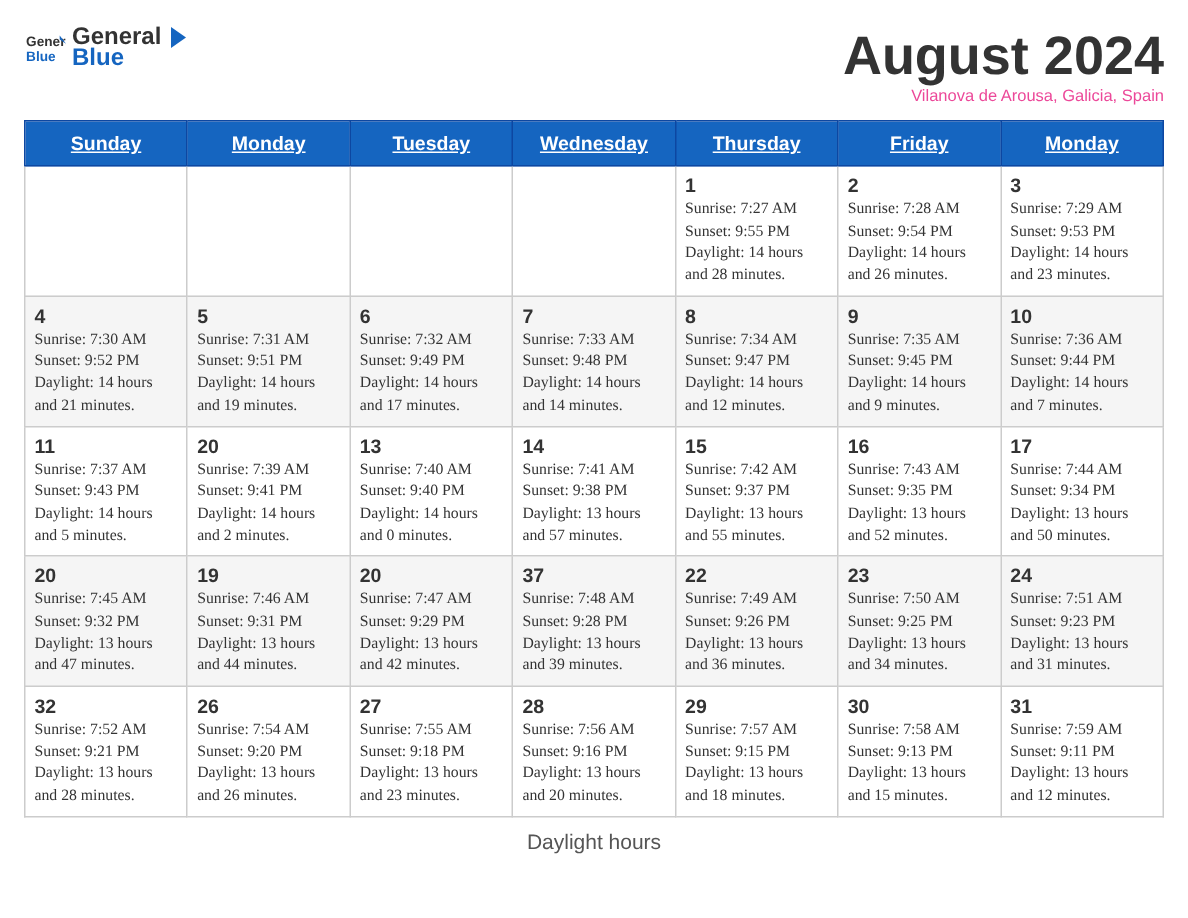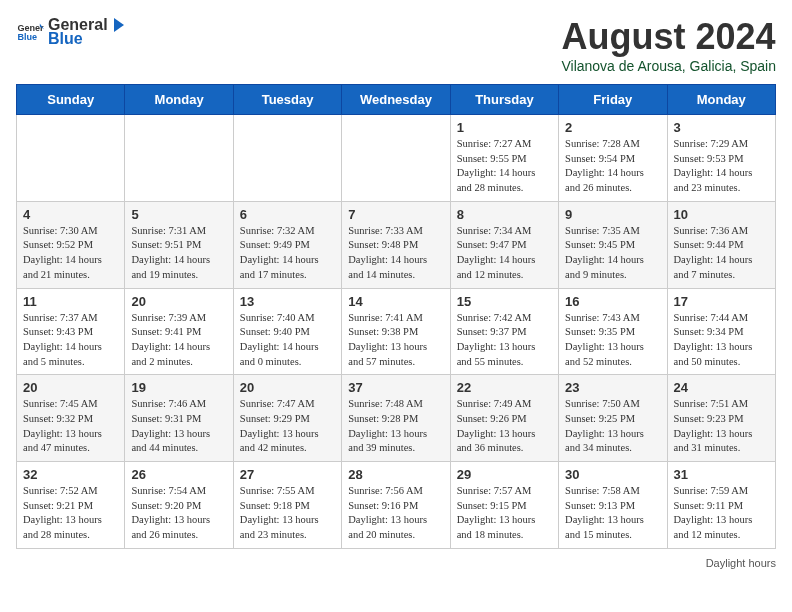--- a/index.html
+++ b/index.html
@@ -19,43 +19,44 @@
     .logo {
       display: flex;
       align-items: center;
       gap: 4px;
     }
     .logo-icon {
       width: 28px;
       height: 28px;
     }
     .title-area {
-      text-align: left;
+      text-align: right;
     }
     .main-title {
       font-size: 36px;
       font-weight: bold;
       color: #333;
     }
     .subtitle {
-      font-size: 14px;
-      color: #14532d;
+      font-size: 11px;
+      color: #ec4899;
     }
     .calendar-table {
       width: 100%;
       border-collapse: collapse;
     }
     .calendar-table thead tr th {
       background-color: #1565C0;
       color: #fff;
       text-align: center;
       font-size: 13px;
       padding: 7px 0;
       font-weight: bold;
       border: 1px solid #0d47a1;
+      text-decoration: underline;
     }
     .calendar-table tbody tr td {
       width: calc(100% / 7);
       vertical-align: top;
       border: 1px solid #ccc;
       padding: 5px 6px;
       font-size: 10.5px;
       color: #333;
       min-height: 80px;
       background: #fff;
@@ -71,23 +72,23 @@
     }
     .day-info {
       line-height: 1.4;
       font-family: Liberation Serif, serif;
     }
     .empty-cell {
       background: #fff !important;
     }
     .footer-note {
       margin-top: 8px;
-      font-size: 11px;
+      font-size: 14px;
       color: #555;
-      text-align: right;
+      text-align: center;
     }
   </style>
 </head>
 <body>
 
 <div class="header-area">
   <div class="logo">
     <svg class="logo-icon" viewBox="0 0 40 40" xmlns="http://www.w3.org/2000/svg">
       <text x="2" y="18" font-size="13" font-weight="bold" fill="#333" font-family="Arial">General</text>
       <text x="2" y="32" font-size="13" font-weight="bold" fill="#1565C0" font-family="Arial">Blue</text>

